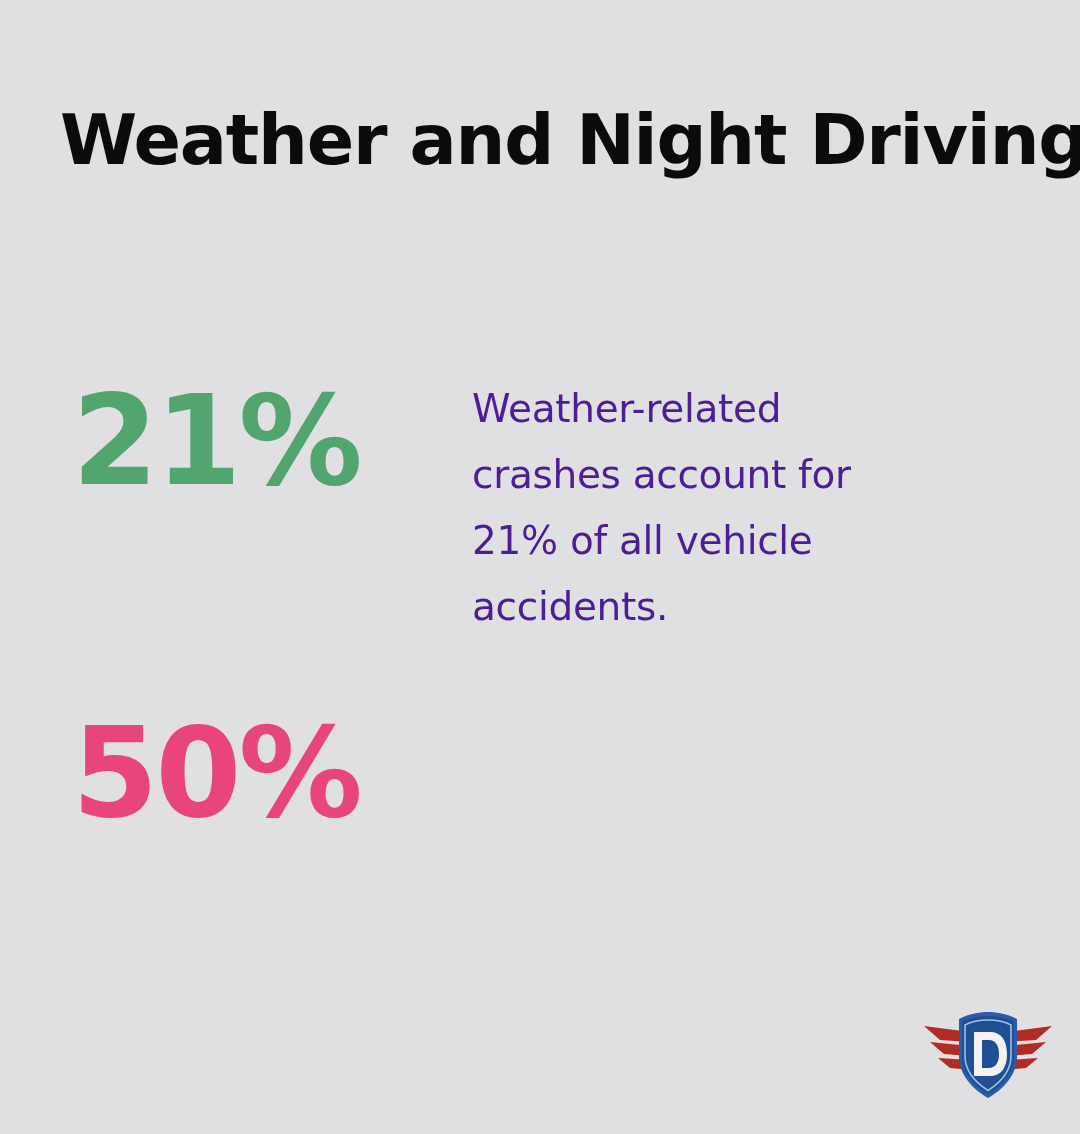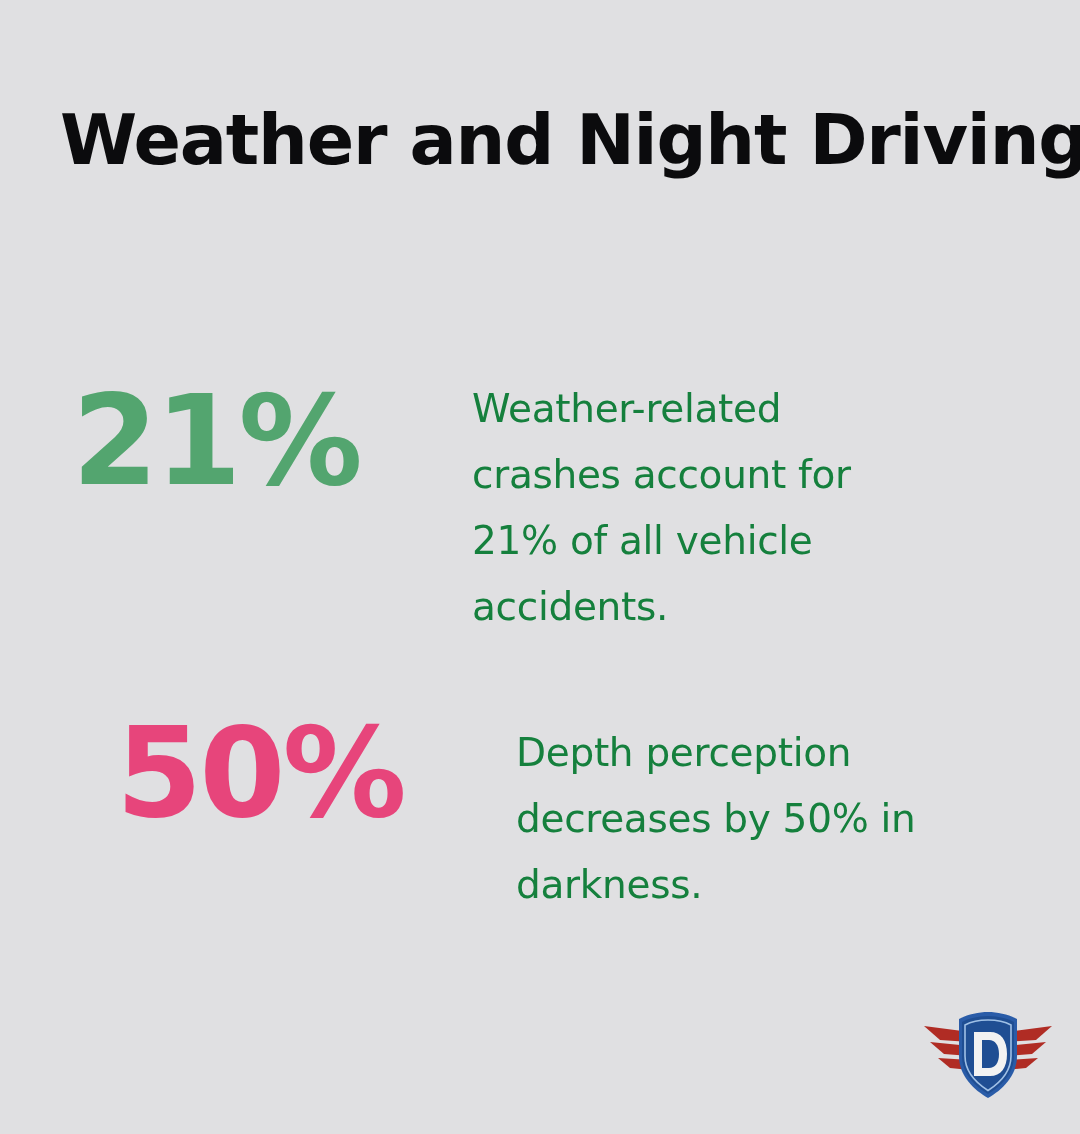--- a/index.html
+++ b/index.html
@@ -44,21 +44,21 @@
 
   
   .stat-row {
     position: absolute;
     left: 72px;
     width: 900px;
     display: flex;
     align-items: flex-start;
   }
   #stat-row-0 { top: 362px; }
-  #stat-row-1 { top: 706px; margin-left: 44px; }
+  #stat-row-1 { top: 706px; }
 
   .stat-value {
     flex: 0 0 auto;
     width: 400px;
     font-family: "DejaVu Sans", sans-serif;
     font-weight: 700;
     font-size: 124px;
     line-height: 134px;
     letter-spacing: -3px;
     text-align: left;
@@ -68,21 +68,21 @@
   .stat-value.pink  { color: #e7457b; }
 
   .stat-desc {
     flex: 1 1 auto;
     padding-top: 14px;
     font-family: "DejaVu Sans", sans-serif;
     font-weight: 400;
     font-size: 39px;
     line-height: 66px;
     letter-spacing: -0.3px;
-    color: #15803d;
+    color: #4c1d95;
     max-width: 440px;
   }
 
   
   .logo {
     position: absolute;
     left: 918px;
     top: 1006px;
     width: 140px;
     height: 96px;
@@ -98,21 +98,20 @@
     <span class="title-line">Weather and Night Driving</span>
   </div>
 
   <div class="stat-row" id="stat-row-0">
     <div class="stat-value green">21%</div>
     <div class="stat-desc">Weather-related crashes account for 21% of all vehicle accidents.</div>
   </div>
 
   <div class="stat-row" id="stat-row-1">
     <div class="stat-value pink">50%</div>
-    <div class="stat-desc">Depth perception decreases by 50% in darkness.</div>
   </div>
 
   <div class="logo">
     <svg width="140" height="96" viewBox="0 0 140 96" xmlns="http://www.w3.org/2000/svg">
 
       <g fill="#b02c24">
         <path d="M6 20 L52 26 L52 36 L22 34 Z"></path>
         <path d="M12 36 L52 40 L52 50 L26 48 Z"></path>
         <path d="M20 52 L52 54 L52 64 L32 62 Z"></path>
       </g>

